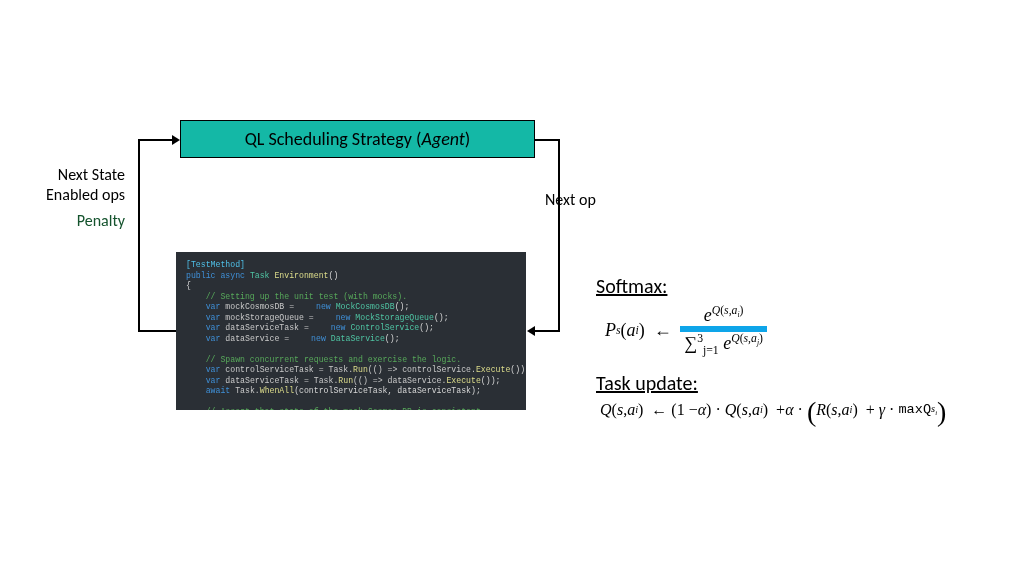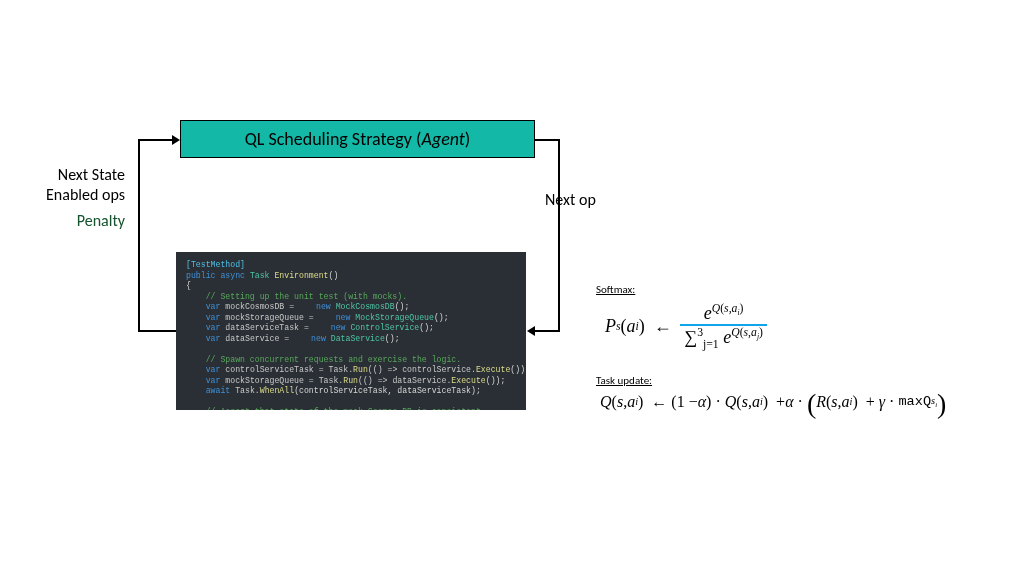--- a/index.html
+++ b/index.html
@@ -113,44 +113,44 @@
 
   
   .math-panel {
     position: absolute;
     left: 596px;
     top: 260px;
     width: 420px;
     font-family: Calibri, Arial, sans-serif;
   }
   .math-heading {
-    font-size: 11px;
+    font-size: 20px;
     text-decoration: underline;
     margin-bottom: 6px;
-    margin-top: 23px;
+    margin-top: 14px;
   }
   .math-row {
     display: flex;
     align-items: center;
     font-family: Georgia, 'Times New Roman', serif;
     font-size: 18px;
   }
   .frac {
     display: inline-flex;
     flex-direction: column;
     align-items: center;
     vertical-align: middle;
     margin: 0 4px;
   }
   .frac .num, .frac .den {
     padding: 0 4px;
     white-space: nowrap;
   }
   .frac .den {
-    border-top: 2px solid #0ea5e9;
+    border-top: 6px solid #0ea5e9;
   }
   sub { font-size: 0.65em; }
   sup { font-size: 0.65em; }
   .it { font-style: italic; }
   .paren-tall {
     font-size: 28px;
     line-height: 0;
     position: relative;
     top: 2px;
   }
@@ -193,21 +193,21 @@
 <span class="tok-kw">public async</span><span class="tok-type"> Task </span><span class="tok-method">Environment</span><span>()</span>
 <span>{</span>
 <span class="tok-comment">    // Setting up the unit test (with mocks).</span>
 <span class="tok-kw">    var </span><span class="tok-var">mockCosmosDB = </span><span class="tok-new">new </span><span class="tok-type">MockCosmosDB</span><span>();</span>
 <span class="tok-kw">    var </span><span class="tok-var">mockStorageQueue = </span><span class="tok-new">new </span><span class="tok-type">MockStorageQueue</span><span>();</span>
 <span class="tok-kw">    var </span><span class="tok-var">dataServiceTask = </span><span class="tok-new">new </span><span class="tok-type">ControlService</span><span>();</span>
 <span class="tok-kw">    var </span><span class="tok-var">dataService = </span><span class="tok-new">new </span><span class="tok-type">DataService</span><span>();</span>
 <span> </span>
 <span class="tok-comment">    // Spawn concurrent requests and exercise the logic.</span>
 <span class="tok-kw">    var </span><span class="tok-var">controlServiceTask = Task.</span><span class="tok-method">Run</span><span class="tok-var">(() =&gt; controlService.</span><span class="tok-method">Execute</span><span>());</span>
-<span class="tok-kw">    var </span><span class="tok-var">mockStorageQueue = Task.</span><span class="tok-method">Run</span><span class="tok-var">(() =&gt; dataService.</span><span class="tok-method">Execute</span><span>());</span>
+<span class="tok-kw">    var </span><span class="tok-var">dataServiceTask = Task.</span><span class="tok-method">Run</span><span class="tok-var">(() =&gt; dataService.</span><span class="tok-method">Execute</span><span>());</span>
 <span class="tok-kw">    await </span><span class="tok-var">Task.</span><span class="tok-method">WhenAll</span><span>(controlServiceTask, dataServiceTask);</span>
 <span> </span>
 <span class="tok-comment">    // Assert that state of the mock Cosmos DB is consistent.</span>
 
 </div>
 
 
   <div class="math-panel">
     <div class="math-heading">Softmax:</div>
     <div class="math-row">

